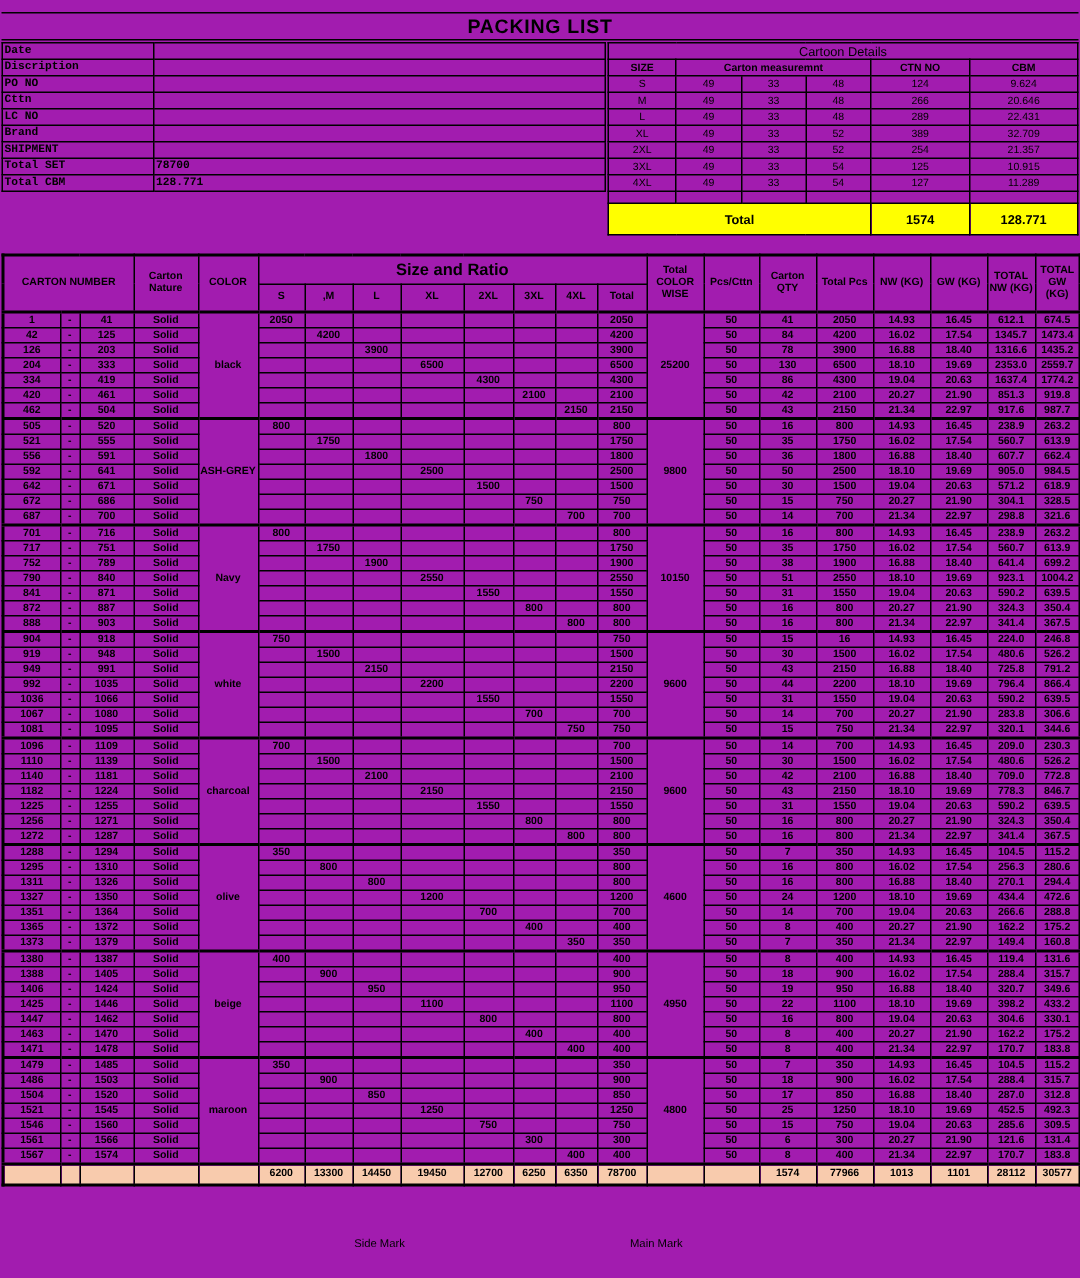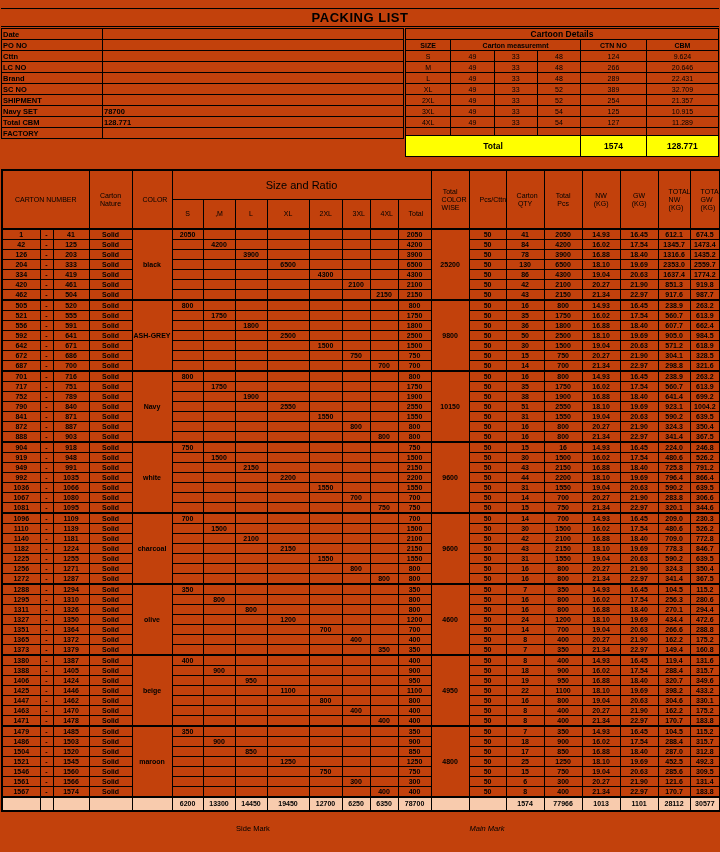--- a/index.html
+++ b/index.html
@@ -1,110 +1,106 @@
 <!DOCTYPE html>
 <html><head>
 <meta charset="utf-8">
 <style>
   html,body{margin:0;padding:0;background:#fff;}
   .sheet{
-    position:relative;width:720px;height:852px;background:#c2410c;
+    position:relative;width:720px;height:852px;background:#a21caf;
     font-family:"Liberation Sans","DejaVu Sans",sans-serif;color:#000;
     overflow:hidden;
   }
   
   .top-spacer{height:8px;border-bottom:1px solid #000;margin:0 1px;}
   .title-band{
     height:17px;border-bottom:1px solid #000;margin:0 1px;
     display:flex;align-items:center;justify-content:center;
     font-weight:bold;font-size:13px;letter-spacing:.5px;
   }
   .top-flex{display:flex;align-items:flex-start;margin:1px 1px 0 1px;}
   table{border-collapse:collapse;table-layout:fixed;}
   td,th{border:1px solid #000;padding:0 1px;overflow:hidden;}
   
   .info{width:403px;font-size:7.5px;}
-  .info td{height:10px;white-space:nowrap;}
+  .info td{height:10px;white-space:nowrap;font-family:Liberation Mono, monospace;}
   .info .ilabel{width:98px;font-weight:bold;}
   .info .ivalue{font-weight:bold;}
   
   .cdwrap{margin-left:1px;}
   .cd{width:314px;font-size:7px;text-align:center;}
   .cd td,.cd th{height:10px;white-space:nowrap;}
-  .cd .cdtitle{font-weight:bold;font-size:8.5px;}
+  .cd .cdtitle{font-weight:normal;font-size:8.5px;}
   .cd th{font-weight:bold;}
   .cd .empty-row td{height:7px;}
   .cd .cd-total td{height:20px;font-weight:bold;font-size:8.5px;}
   
   .main{width:718px;margin:12px 1px 0 1px;font-size:7px;text-align:center;border:2px solid #000;}
-  .main th{font-weight:normal;white-space:normal;line-height:8px;padding:10px;}
+  .main th{font-weight:bold;white-space:normal;line-height:8px;padding:0;}
   .main .sr-head{font-size:11px;}
   .main thead tr{height:19px;}
   .main tbody td{height:9px;line-height:8px;white-space:nowrap;font-weight:bold;padding:0;}
   .main tbody tr.group-start td{border-top:2px solid #000;}
   .main .color-cell{font-weight:bold;white-space:normal;line-height:8px;}
   .main .cw-cell{font-weight:bold;}
   .main tr.grand td{background:#F8CBAD;height:12px;border-top:2px solid #000;}
   
   .footer-marks{position:absolute;top:824px;left:0;width:720px;font-size:7.5px;}
   .side-mark{position:absolute;left:198px;width:110px;text-align:center;}
-  .main-mark{position:absolute;left:432px;width:110px;text-align:center;font-style:italic;}
+  .main-mark{position:absolute;left:420px;width:110px;text-align:left;}
 </style>
 </head>
 <body>
 
 <div class="sheet">
 
   <div class="top-spacer"></div>
 
   <div class="title-band">PACKING LIST</div>
 
   <div class="top-flex">
 
     <table class="info">
       <tbody id="info-body">
           <tr>
             <td class="ilabel">Date</td>
             <td class="ivalue"></td>
           </tr>
           <tr>
+            <td class="ilabel">Discription</td>
+            <td class="ivalue"></td>
+          </tr>
+          <tr>
             <td class="ilabel">PO NO</td>
             <td class="ivalue"></td>
           </tr>
           <tr>
             <td class="ilabel">Cttn</td>
             <td class="ivalue"></td>
           </tr>
           <tr>
             <td class="ilabel">LC NO</td>
             <td class="ivalue"></td>
           </tr>
           <tr>
             <td class="ilabel">Brand</td>
             <td class="ivalue"></td>
           </tr>
           <tr>
-            <td class="ilabel">SC NO</td>
-            <td class="ivalue"></td>
-          </tr>
-          <tr>
             <td class="ilabel">SHIPMENT</td>
             <td class="ivalue"></td>
           </tr>
           <tr>
-            <td class="ilabel">Navy SET</td>
+            <td class="ilabel">Total SET</td>
             <td class="ivalue">78700</td>
           </tr>
           <tr>
             <td class="ilabel">Total CBM</td>
             <td class="ivalue">128.771</td>
-          </tr>
-          <tr>
-            <td class="ilabel">FACTORY</td>
-            <td class="ivalue"></td>
           </tr>
         </tbody>
     </table>
 
     <div class="cdwrap">
       <table class="cd">
         <colgroup>
           <col style="width:44px">
             <col style="width:42px">
             <col style="width:42px">

